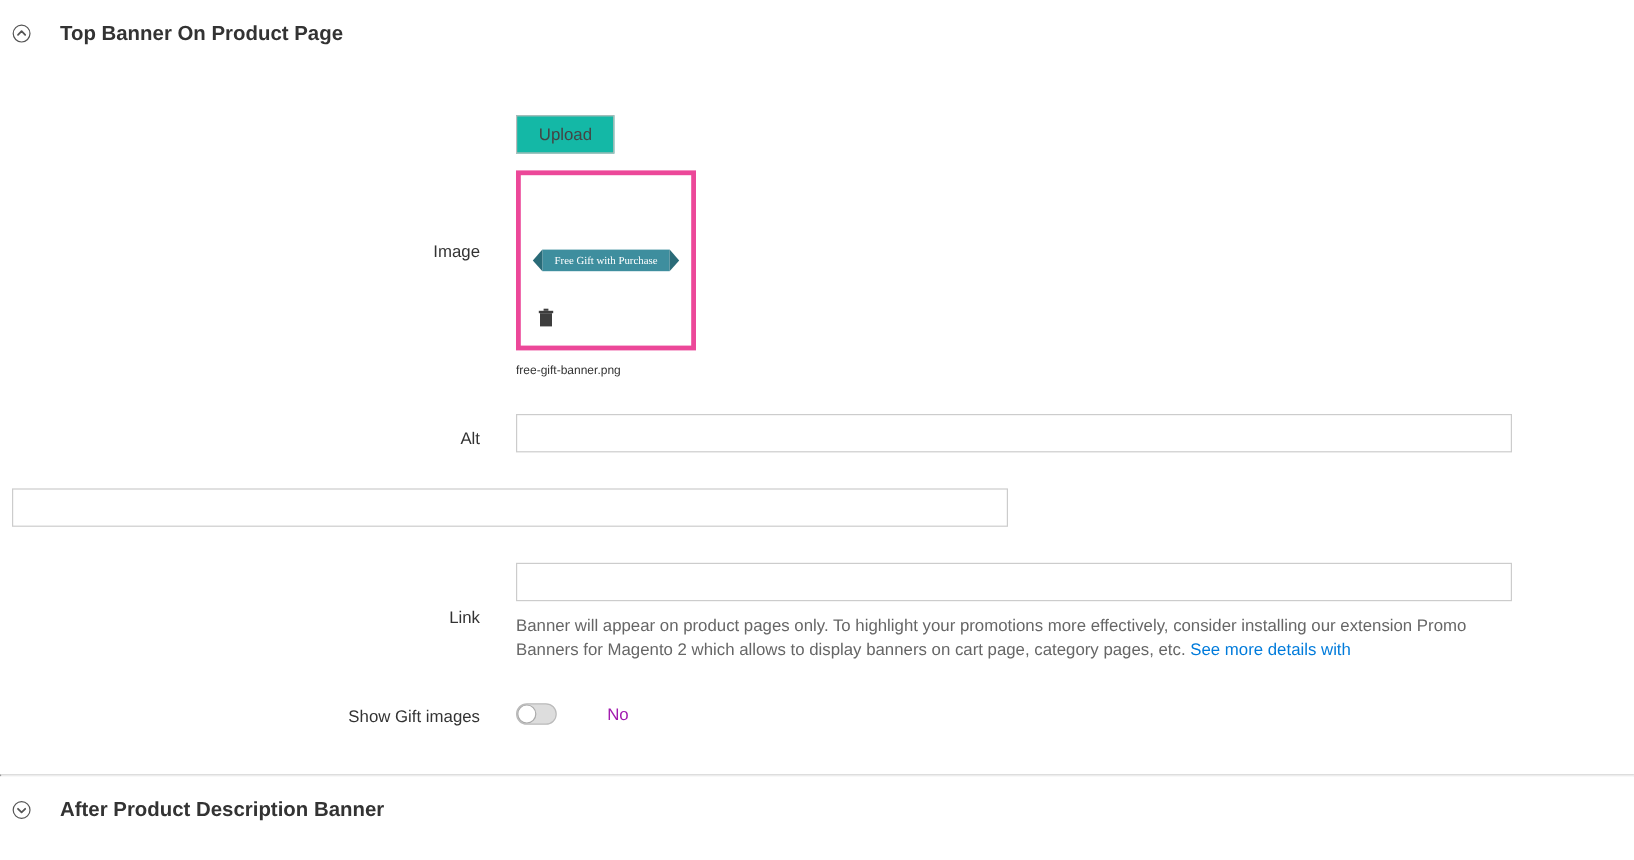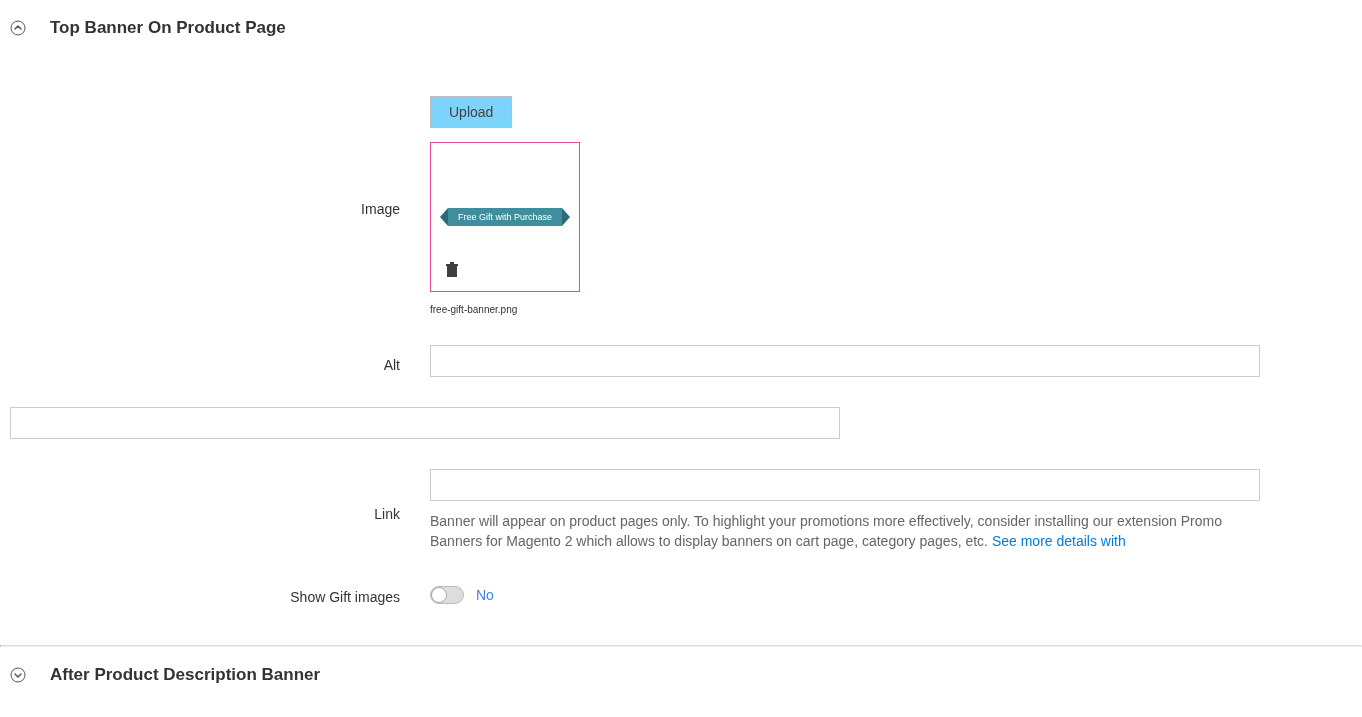--- a/index.html
+++ b/index.html
@@ -51,38 +51,39 @@
       padding-top: 7px;
       color: #333;
       font-size: 14px;
     }
     .field-control {
       flex: 1;
       max-width: 850px;
       padding-right: 20px;
     }
     .upload-btn {
-      background: #7dd3fc;
+      background: #14b8a6;
       border: 1px solid #bbb;
       color: #444;
       padding: 7px 18px;
       font-size: 14px;
       cursor: pointer;
       font-family: inherit;
     }
     .image-preview {
       margin-top: 14px;
       width: 150px;
       height: 150px;
-      border: 1px solid #ec4899;
+      border: 4px solid #ec4899;
       background: #fff;
       position: relative;
       display: flex;
       align-items: center;
       justify-content: center;
+      font-family: Liberation Serif, serif;
     }
     .banner-ribbon {
       position: relative;
       background: #3e8e9e;
       color: #fff;
       font-size: 9px;
       padding: 4px 10px;
       white-space: nowrap;
     }
     .banner-ribbon::before,
@@ -156,22 +157,23 @@
       position: absolute;
       width: 14px;
       height: 14px;
       border-radius: 50%;
       background: #fff;
       border: 1px solid #aaa;
       top: 0px;
       left: 0px;
     }
     .toggle-label {
-      color: #3b82f6;
-      font-size: 14px;
+      color: #a21caf;
+      font-size: 14px;
+      margin-left: 30px;
     }
     .divider {
       border-top: 1px solid #ddd;
       margin: 0;
     }
     .chevron-svg {
       transform-origin: center;
     }
   </style>
 </head>

